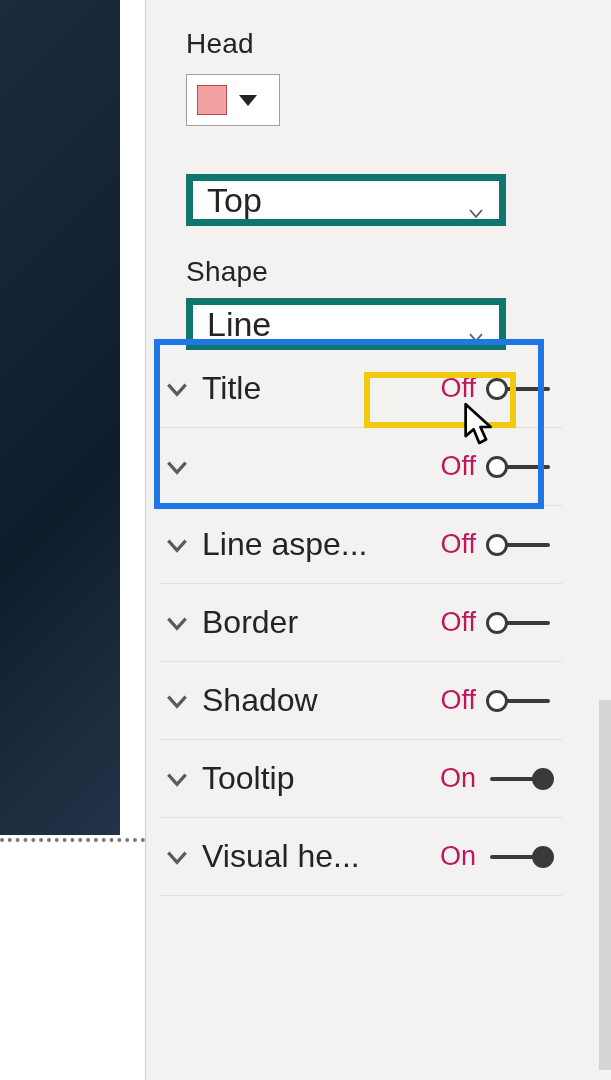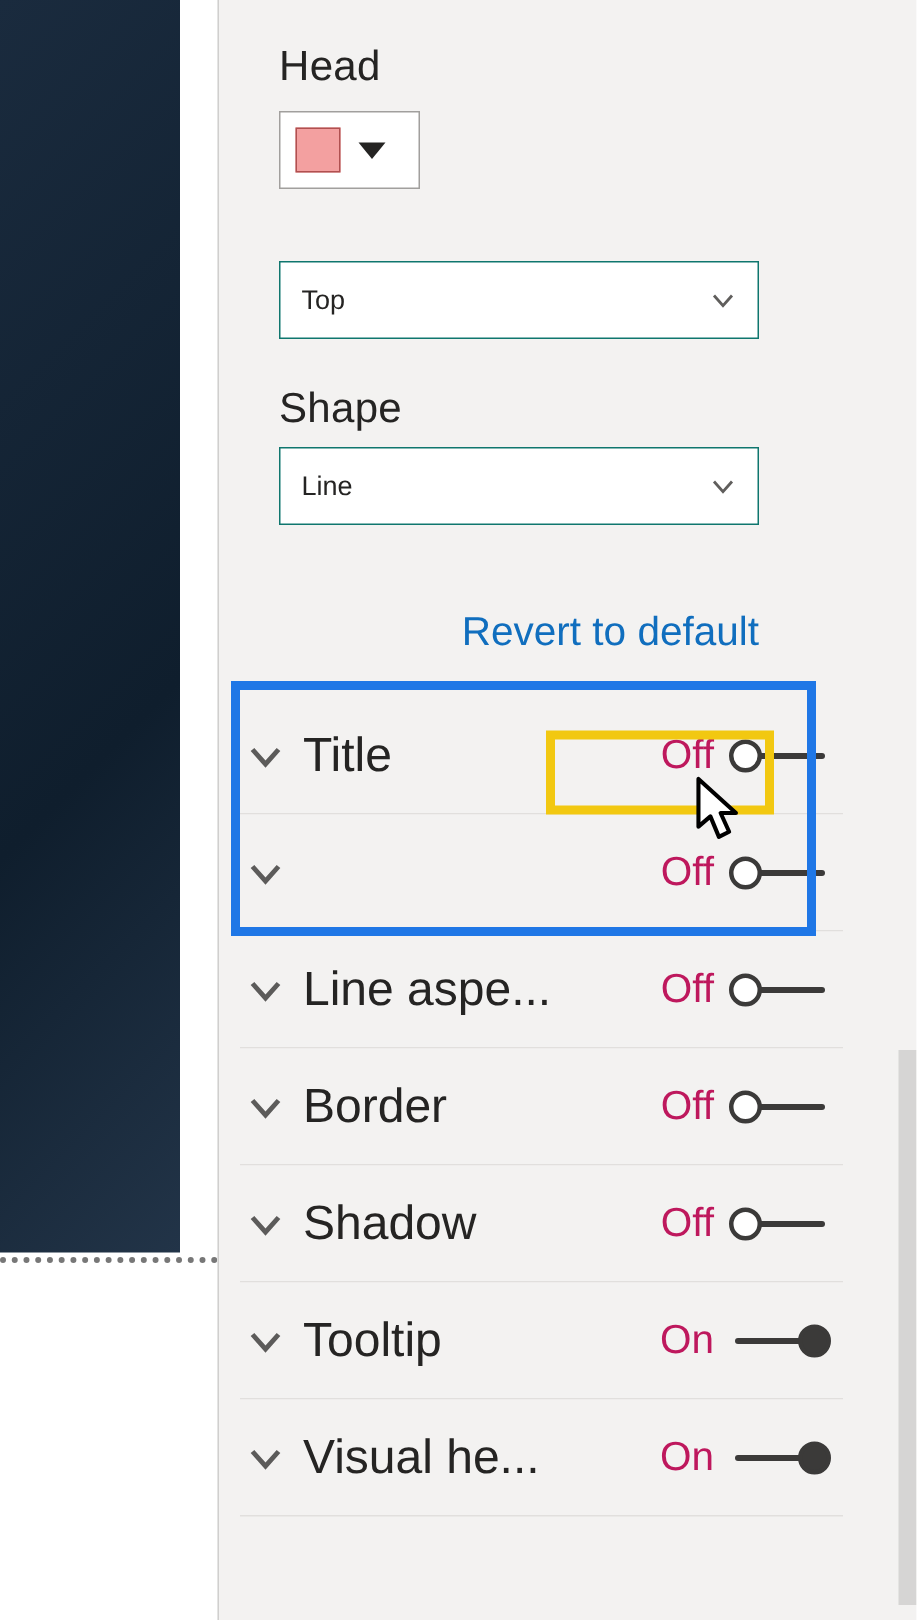--- a/index.html
+++ b/index.html
@@ -101,27 +101,27 @@
     width: 0; height: 0;
     border-left: 9px solid transparent;
     border-right: 9px solid transparent;
     border-top: 11px solid #252423;
   }
 
   
   .select {
     width: 320px;
     height: 52px;
-    border: 1px solid #0f766e;
+    border: 7px solid #0f766e;
     background: #ffffff;
     display: flex;
     align-items: center;
     justify-content: space-between;
     padding: 0 14px;
-    font-size: 18px;
+    font-size: 34px;
     color: #252423;
     cursor: pointer;
   }
   .chev-wrap { display:flex; align-items:center; }
   .chev {
     width: 18px;
     height: 18px;
     display: block;
   }
   .chev svg { width:100%; height:100%; }
@@ -287,21 +287,20 @@
         <div class="select">
           <span>Line</span>
           <span class="chev-wrap">
             <span class="chev"><svg viewBox="0 0 24 24">
                   <path d="M4 8 L12 17 L20 8" fill="none" stroke="#605e5c" stroke-width="2.5"></path>
                 </svg></span>
           </span>
         </div>
       </div>
 
-      <a class="revert">Revert to default</a>
 
       <div class="sections" id="sections-host">
         <div class="annot-box"></div>
         <div class="annot-inner"></div>
         <div class="cursor">
           <svg viewBox="0 0 40 44">
             <path d="M10 2 L10 30 L17 24 L22 36 L28 33 L23 22 L32 22 Z" fill="#ffffff" stroke="#000000" stroke-width="2.4" stroke-linejoin="round"></path>
           </svg>
         </div>
 

